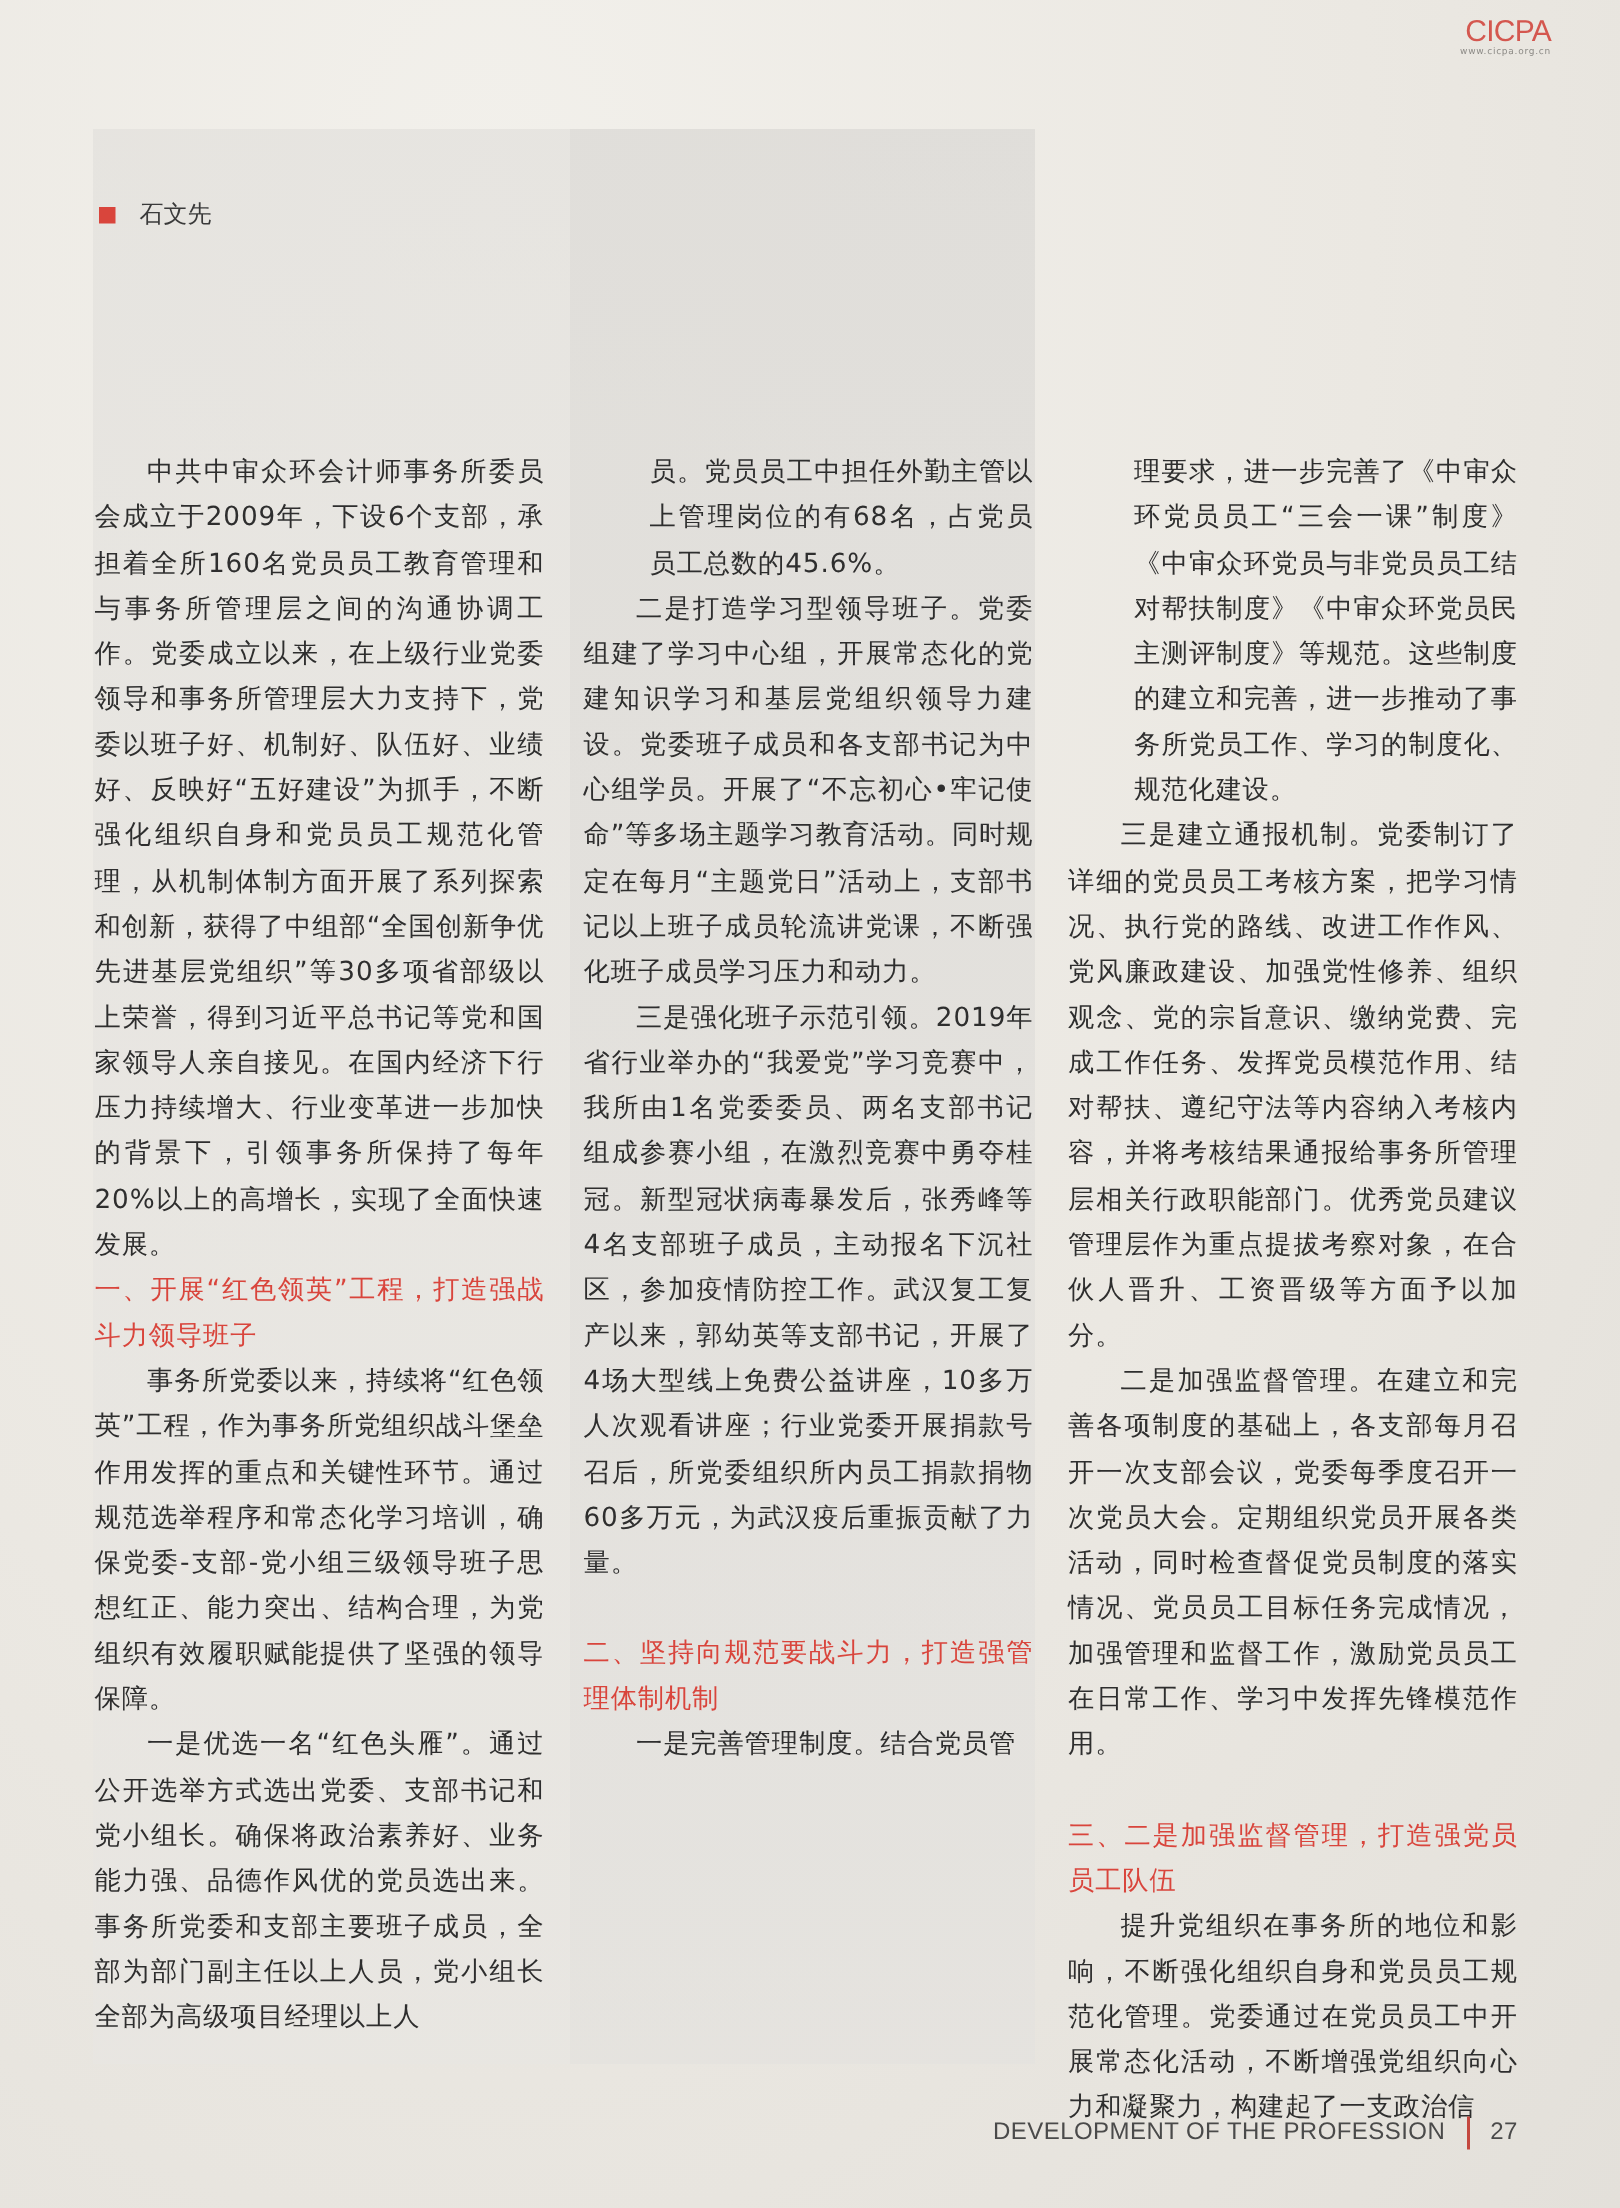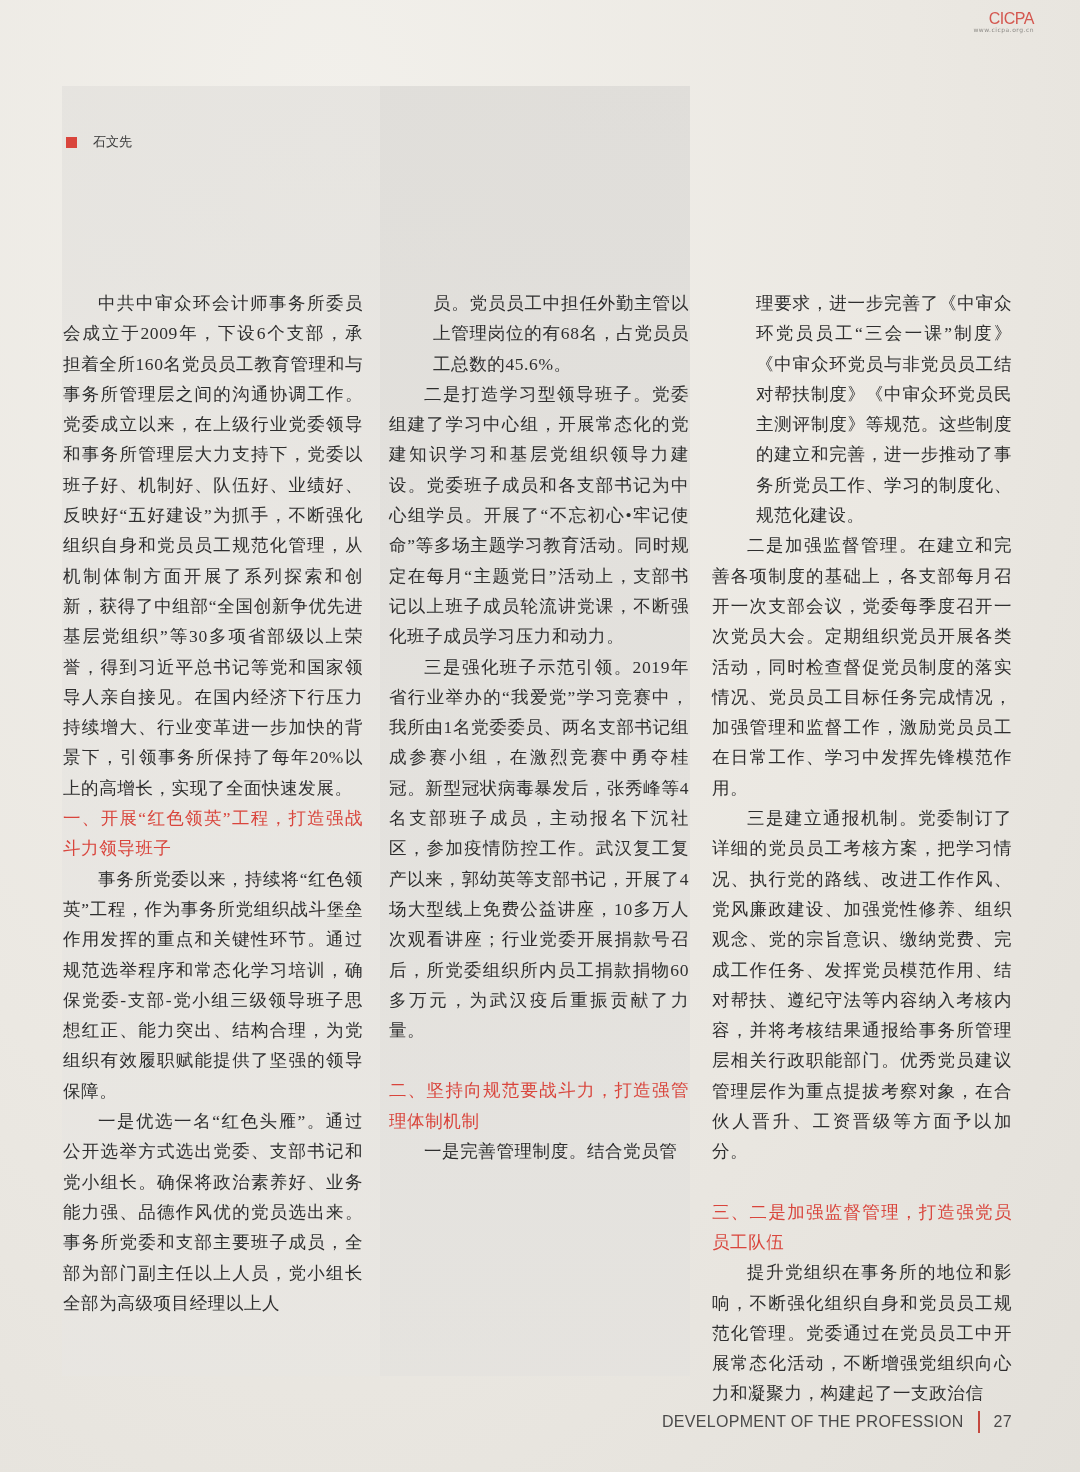--- a/index.html
+++ b/index.html
@@ -22,39 +22,38 @@
     }
     .photo-band.mid {
       left: 380px; width: 310px;
       background: linear-gradient(180deg, #dedcd8 0%, #e2e0dc 60%, #e4e2de 100%);
     }
     .logo {
       position: absolute; right: 46px; top: 10px; text-align: right;
     }
     .logo .mark {
       font-family: "Liberation Sans", sans-serif;
-      font-size: 16px; color: #d4574f; letter-spacing: -0.5px;
+      font-size: 20px; color: #d4574f; letter-spacing: -0.5px;
     }
     .logo .url { font-size: 6px; color: #8c8a86; letter-spacing: 0.5px; margin-top: -2px; }
     .title {
       position: absolute; left: 66px; top: 80px;
       font-size: 38px; color: #d9453c; letter-spacing: 1px;
       font-weight: normal;
     }
     .author {
       position: absolute; left: 66px; top: 133px;
       display: flex; align-items: center; gap: 16px;
-      font-size: 13px; color: #3a3a3a;
+      font-size: 16px; color: #3a3a3a;
     }
     .author .sq { width: 11px; height: 11px; background: #d9453c; display: inline-block; }
     .col {
-      position: absolute; top: 288px; width: 300px;
+      position: absolute; top: 300px; width: 300px;
       font-size: 17.5px; line-height: 30.3px; letter-spacing: 0.6px;
       text-align: justify;
-      font-family: Liberation Serif, serif;
     }
     .col p { margin: 0; text-indent: 2em; }
     .col p.cont { text-indent: 0; margin-left: 44px; }
     .col h2 {
       margin: 0; font-size: 17.5px; font-weight: normal; color: #d9453c;
       line-height: 30.3px; letter-spacing: 0.6px;
     }
     .col1 { left: 63px; }
     .col2 { left: 389px; }
     .col3 { left: 712px; }
@@ -94,22 +93,22 @@
   <div class="col col2">
     <p class="cont">员。党员员工中担任外勤主管以上管理岗位的有68名，占党员员工总数的45.6%。</p>
     <p>二是打造学习型领导班子。党委组建了学习中心组，开展常态化的党建知识学习和基层党组织领导力建设。党委班子成员和各支部书记为中心组学员。开展了“不忘初心•牢记使命”等多场主题学习教育活动。同时规定在每月“主题党日”活动上，支部书记以上班子成员轮流讲党课，不断强化班子成员学习压力和动力。</p>
     <p>三是强化班子示范引领。2019年省行业举办的“我爱党”学习竞赛中，我所由1名党委委员、两名支部书记组成参赛小组，在激烈竞赛中勇夺桂冠。新型冠状病毒暴发后，张秀峰等4名支部班子成员，主动报名下沉社区，参加疫情防控工作。武汉复工复产以来，郭幼英等支部书记，开展了4场大型线上免费公益讲座，10多万人次观看讲座；行业党委开展捐款号召后，所党委组织所内员工捐款捐物60多万元，为武汉疫后重振贡献了力量。</p>
     <h2 style="margin-top:30px">二、坚持向规范要战斗力，打造强管理体制机制</h2>
     <p>一是完善管理制度。结合党员管</p>
   </div>
 
   <div class="col col3">
     <p class="cont">理要求，进一步完善了《中审众环党员员工“三会一课”制度》《中审众环党员与非党员员工结对帮扶制度》《中审众环党员民主测评制度》等规范。这些制度的建立和完善，进一步推动了事务所党员工作、学习的制度化、规范化建设。</p>
+    <p>三是建立通报机制。党委制订了详细的党员员工考核方案，把学习情况、执行党的路线、改进工作作风、党风廉政建设、加强党性修养、组织观念、党的宗旨意识、缴纳党费、完成工作任务、发挥党员模范作用、结对帮扶、遵纪守法等内容纳入考核内容，并将考核结果通报给事务所管理层相关行政职能部门。优秀党员建议管理层作为重点提拔考察对象，在合伙人晋升、工资晋级等方面予以加分。</p>
     <p>二是加强监督管理。在建立和完善各项制度的基础上，各支部每月召开一次支部会议，党委每季度召开一次党员大会。定期组织党员开展各类活动，同时检查督促党员制度的落实情况、党员员工目标任务完成情况，加强管理和监督工作，激励党员员工在日常工作、学习中发挥先锋模范作用。</p>
-    <p>三是建立通报机制。党委制订了详细的党员员工考核方案，把学习情况、执行党的路线、改进工作作风、党风廉政建设、加强党性修养、组织观念、党的宗旨意识、缴纳党费、完成工作任务、发挥党员模范作用、结对帮扶、遵纪守法等内容纳入考核内容，并将考核结果通报给事务所管理层相关行政职能部门。优秀党员建议管理层作为重点提拔考察对象，在合伙人晋升、工资晋级等方面予以加分。</p>
     <h2 style="margin-top:30px">三、二是加强监督管理，打造强党员员工队伍</h2>
     <p>提升党组织在事务所的地位和影响，不断强化组织自身和党员员工规范化管理。党委通过在党员员工中开展常态化活动，不断增强党组织向心力和凝聚力，构建起了一支政治信</p>
   </div>
 
   <div class="footer">
     <span>DEVELOPMENT OF THE PROFESSION</span>
     <span class="bar"></span>
     <span>27</span>
   </div>
 </div>

